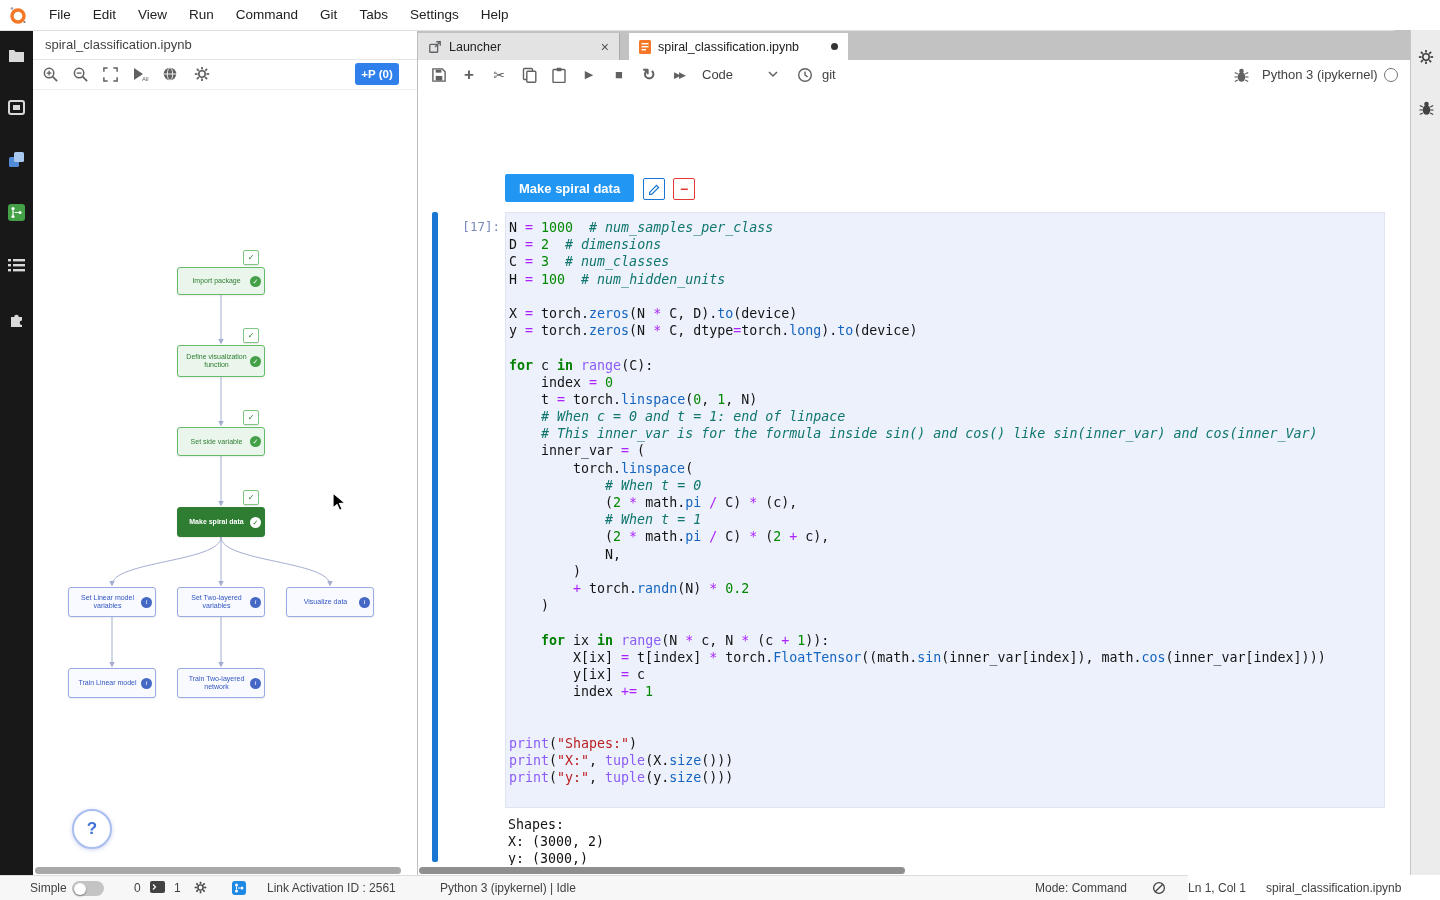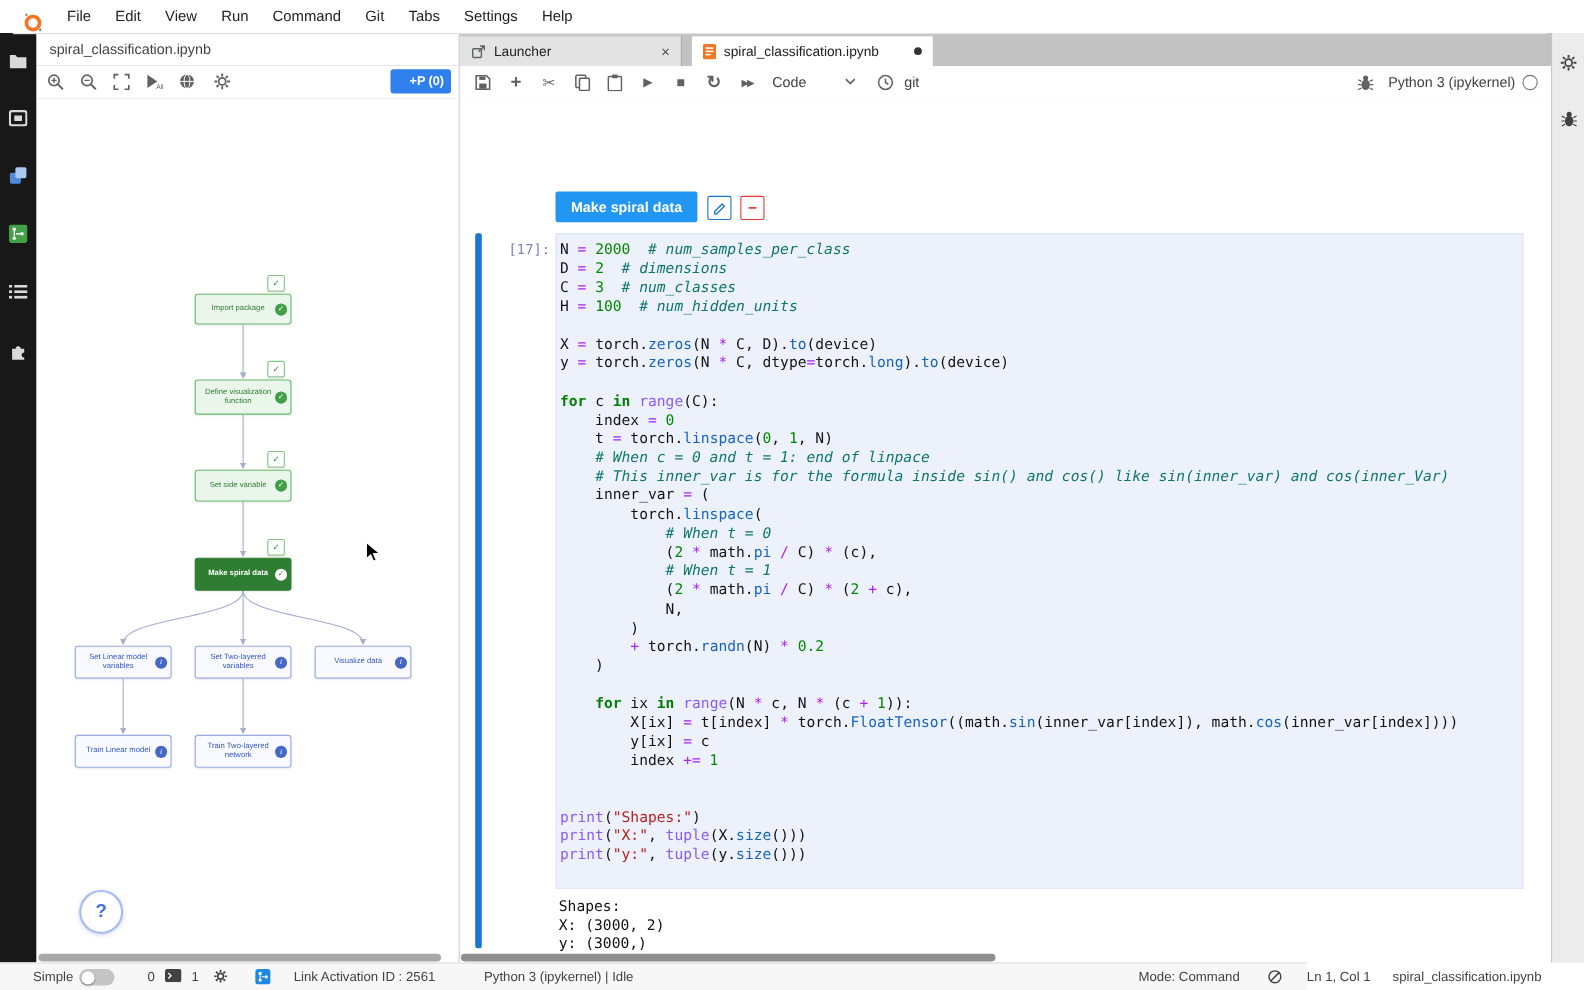--- a/index.html
+++ b/index.html
@@ -1,37 +1,37 @@
 <!DOCTYPE html>
 <html><head>
 <meta charset="utf-8">
 <style>
   html,body{margin:0;padding:0;width:1440px;height:900px;overflow:hidden;background:#fff;
     font-family:"Liberation Sans",sans-serif;-webkit-font-smoothing:antialiased;}
   #app{position:relative;width:1440px;height:900px;background:#fff;}
 
   
-  .menubar{position:absolute;left:12px;top:0;width:1394px;height:30px;background:#fff;
-    border-bottom:1px solid #e0e0e0;display:flex;align-items:flex-end;z-index:5;}
+  .menubar{position:absolute;left:0;top:0;width:1394px;height:30px;background:#fff;
+    border-bottom:1px solid #e0e0e0;display:flex;align-items:center;z-index:5;}
   .logo{width:20px;height:20px;margin:0 10px 0 8px;display:flex;align-items:center;justify-content:center;}
   .menu-item{font-size:13.5px;color:#212121;padding:0 11px;height:30px;line-height:30px;cursor:pointer;}
 
   
   .activitybar{position:absolute;left:0;top:30px;width:33px;height:845px;background:#181818;z-index:4;}
   .abtn{position:absolute;left:7px;width:19px;height:19px;display:flex;align-items:center;justify-content:center;cursor:pointer;}
 
   
   .leftpanel{position:absolute;left:33px;top:30px;width:385px;height:845px;background:#fff;
     border-right:1px solid #bdbdbd;box-sizing:border-box;overflow:hidden;}
   .panel-header{height:29px;line-height:29px;padding-left:12px;font-size:13px;color:#424242;
     border-bottom:1px solid #e5e5e5;}
   .panel-toolbar{position:absolute;left:0;top:29px;width:100%;height:30px;border-bottom:1px solid #efefef;}
   .ptbtn{position:absolute;top:5px;width:22px;height:20px;display:flex;align-items:center;justify-content:center;cursor:pointer;}
   .pcount{position:absolute;left:322px;top:4px;width:44px;height:22px;background:#2f80ed;color:#fff;
-    border-radius:3px;font-size:11.5px;font-weight:bold;display:flex;align-items:center;justify-content:center;cursor:pointer;padding-left:11px;}
+    border-radius:3px;font-size:11.5px;font-weight:bold;display:flex;align-items:center;justify-content:center;cursor:pointer;}
   .pcanvas{position:absolute;left:0;top:59px;width:385px;height:776px;}
   .fnode{position:absolute;width:88px;box-sizing:border-box;border-radius:3px;display:flex;align-items:center;
     cursor:pointer;box-shadow:0 1px 2px rgba(0,0,0,.08);}
   .fnode-label{flex:1;font-size:7px;line-height:8px;text-align:center;padding:2px 14px 2px 5px;word-wrap:break-word;}
   .fnode-status{position:absolute;right:3px;top:50%;margin-top:-5.5px;width:11px;height:11px;border-radius:50%;
     display:flex;align-items:center;justify-content:center;font-size:7px;line-height:11px;}
   .fnode.done{background:#eaf6eb;border:1px solid #66bb6a;color:#2e7d32;}
   .fnode.done .fnode-status{background:#43a047;color:#fff;}
   .fnode.current{background:#2e7d32;border:1px solid #2e7d32;color:#fff;}
   .fnode.current .fnode-label{font-weight:bold;}
@@ -389,21 +389,21 @@
         <svg width="13" height="13" viewBox="0 0 16 16">
             <path d="M2 11.5L10.5 3l2.5 2.5L4.5 14H2z" fill="none" stroke="#1976d2" stroke-width="1.5"></path>
           </svg>
       </span>
       <span class="mini-btn remove">−</span>
 
       <div class="selbar" style="top:123px;height:650px"></div>
       <div class="prompt" style="top:130px">[17]:</div>
       <div class="cell-input" style="top:123px;height:596px">
         <div class="cell-code" id="cell2-code">
-            <div class="code-line">N <span class="tok-op">=</span> <span class="tok-num">2000</span>  <span class="tok-com"># num_samples_per_class</span></div>
+            <div class="code-line">N <span class="tok-op">=</span> <span class="tok-num">1000</span>  <span class="tok-com"># num_samples_per_class</span></div>
             <div class="code-line">D <span class="tok-op">=</span> <span class="tok-num">2</span>  <span class="tok-com"># dimensions</span></div>
             <div class="code-line">C <span class="tok-op">=</span> <span class="tok-num">3</span>  <span class="tok-com"># num_classes</span></div>
             <div class="code-line">H <span class="tok-op">=</span> <span class="tok-num">100</span>  <span class="tok-com"># num_hidden_units</span></div>
             <div class="code-line">&nbsp;</div>
             <div class="code-line">X <span class="tok-op">=</span> torch.<span class="tok-prop">zeros</span>(N <span class="tok-op">*</span> C, D).<span class="tok-prop">to</span>(device)</div>
             <div class="code-line">y <span class="tok-op">=</span> torch.<span class="tok-prop">zeros</span>(N <span class="tok-op">*</span> C, dtype<span class="tok-op">=</span>torch.<span class="tok-prop">long</span>).<span class="tok-prop">to</span>(device)</div>
             <div class="code-line">&nbsp;</div>
             <div class="code-line"><span class="tok-kw">for</span> c <span class="tok-kw">in</span> <span class="tok-blt">range</span>(C):</div>
             <div class="code-line">    index <span class="tok-op">=</span> <span class="tok-num">0</span></div>
             <div class="code-line">    t <span class="tok-op">=</span> torch.<span class="tok-prop">linspace</span>(<span class="tok-num">0</span>, <span class="tok-num">1</span>, N)</div>

